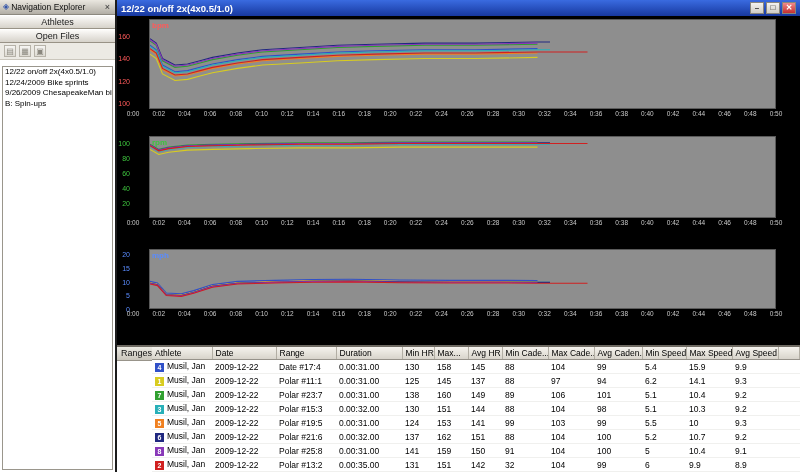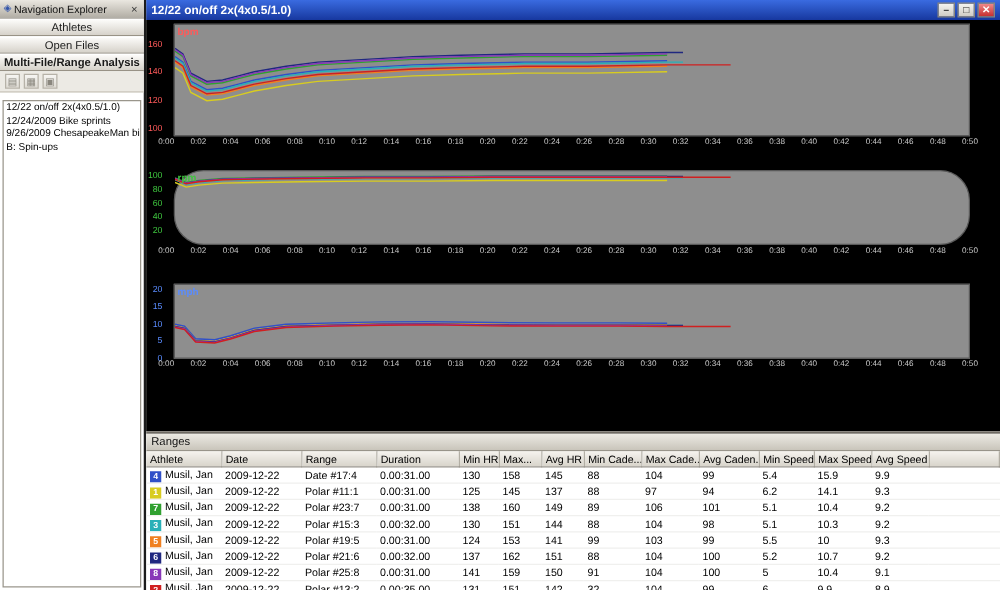--- a/index.html
+++ b/index.html
@@ -83,37 +83,37 @@
     white-space:nowrap;
   }
   .tab.active { height:16px; }
   .tab-ico { width:7px; height:7px; display:inline-block; border:1px solid rgba(0,0,0,.35); box-sizing:border-box; }
 
   
   .charts { flex:1; background:#000; padding-top:3px; overflow:hidden; }
   .chart { position:relative; }
   .chart-1 { margin-top:16px; }
   .chart-2 { margin-top:20px; }
-  .plot-wrap { position:relative; padding-left:22px; padding-right:24px; }
+  .plot-wrap { position:relative; padding-left:32px; padding-right:24px; }
   .yticks { position:absolute; left:0; top:0; bottom:0; width:15px; }
   .yticks span { position:absolute; right:2px; transform:translateY(-50%); font-size:7px; line-height:7px; }
   .plot { position:relative; background:#8e8e8e; border:1px solid #5a5a5a; box-sizing:border-box; }
   .chart-0 .plot { height:90px; }
-  .chart-1 .plot { height:60px;border-radius:24px; }
+  .chart-1 .plot { height:82px; }
   .chart-2 .plot { height:60px; }
   .plot svg { position:absolute; left:0; top:0; width:100%; height:100%; display:block; }
   .unit-label { position:absolute; left:2px; top:1px; font-size:8px; font-weight:bold; z-index:2; }
   .xticks { position:relative; height:11px; margin-left:16px; margin-right:24px; }
   .xticks span { position:absolute; top:1px; transform:translateX(-50%); font-size:6.5px; color:#c9c9c9; white-space:nowrap; }
 
   
   .ranges {
     height:127px; min-height:127px; box-sizing:border-box;
     background:#fff; border-top:2px solid #6e6a62;
-    display:flex; flex-direction:column; overflow:hidden;
+    display:flex; overflow:hidden;
   }
   .ranges-header {
     height:13px; min-height:13px; line-height:12px; padding-left:4px;
     font-size:9px; color:#111;
     background:linear-gradient(180deg,#eceae3,#c9c5bb); border-bottom:1px solid #98948a;
   }
   table { width:100%; border-collapse:collapse; table-layout:fixed; }
   th {
     height:12px; font-size:8.5px; font-weight:normal; text-align:left; padding:0 3px;
     background:linear-gradient(180deg,#f5f3ee,#d8d4cb);
@@ -137,21 +137,20 @@
 
   <aside class="sidebar">
     <div class="sb-header">
       <span class="sb-ico">◈</span>
       <span>Navigation Explorer</span>
       <span class="sb-close">×</span>
     </div>
     <div id="nav-sections">
         <div class="nav-btn">Athletes</div>
         <div class="nav-btn">Open Files</div>
-        <div class="nav-btn active">Multi-File/Range Analysis</div>
       </div>
     <div class="mini-toolbar" id="mini-toolbar">
         <span class="tb-ico">▤</span>
         <span class="tb-ico">▦</span>
         <span class="tb-ico">▣</span>
       </div>
     <div class="list-panel">
       <div id="file-list">
           <div class="file-item">12/22 on/off 2x(4x0.5/1.0)</div>
           <div class="file-item">12/24/2009 Bike sprints</div>

